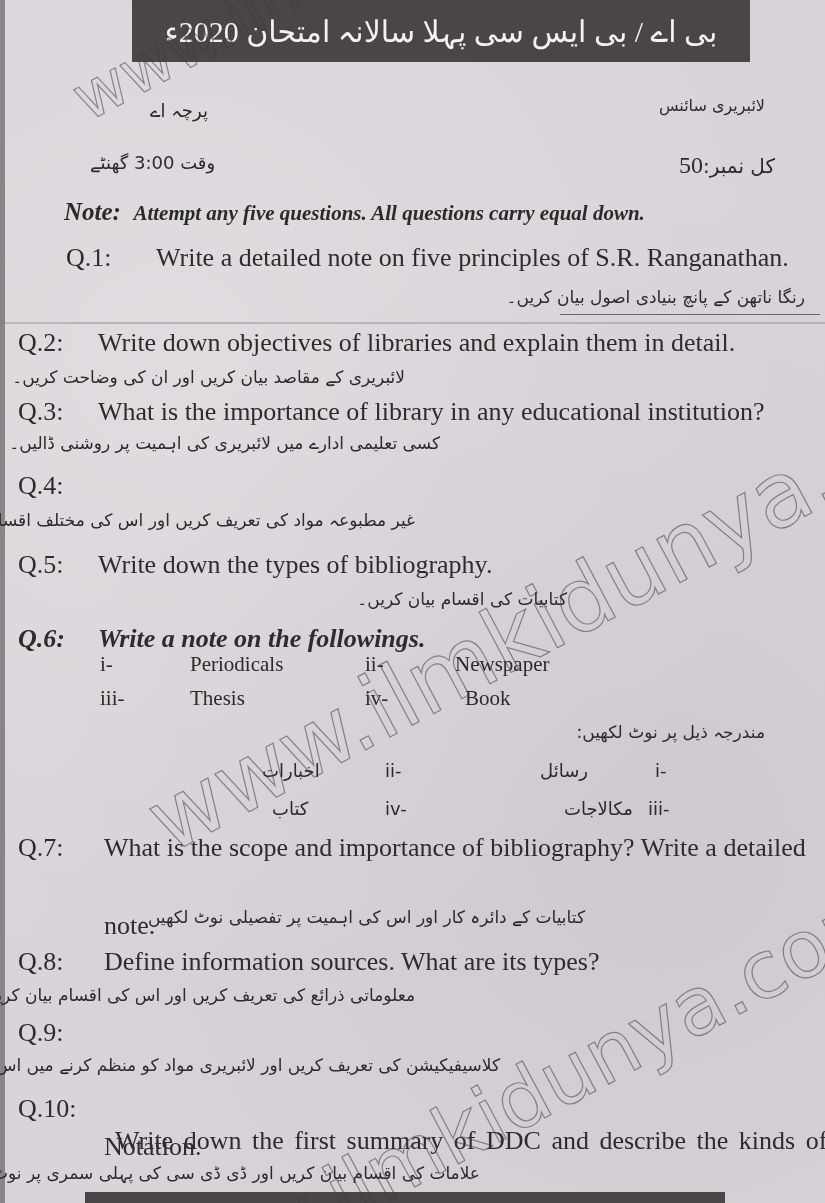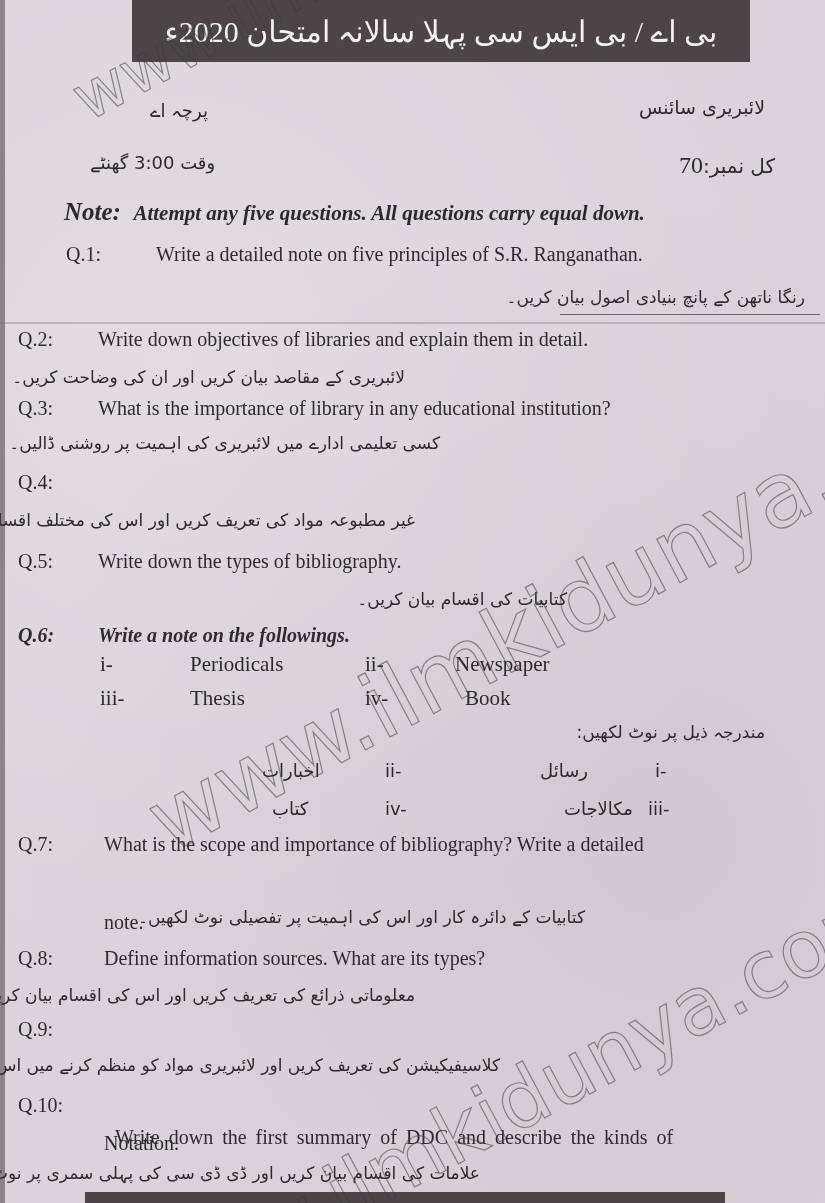--- a/index.html
+++ b/index.html
@@ -16,30 +16,30 @@
     .left-edge { position: absolute; left: 0; top: 0; width: 5px; height: 1203px; background: #8a8489; }
 
     .title-bar {
       position: absolute; left: 132px; top: 0; width: 618px; height: 62px;
       background: #4a4546; color: #f4f1f2;
       display: flex; align-items: center; justify-content: center;
       font-family: Liberation Serif, serif; font-size: 30px; direction: rtl;
     }
     .ur { font-family: "DejaVu Sans", sans-serif; direction: rtl; color: #2c2a2c; }
 
-    .subject { position: absolute; right: 60px; top: 96px; font-size: 19px; margin-left: 8px; }
+    .subject { position: absolute; right: 60px; top: 96px; font-size: 16px; margin-left: 8px; }
     .paper { position: absolute; left: 150px; top: 100px; font-size: 18px; }
     .marks { position: absolute; right: 50px; top: 152px; font-size: 20px; }
     .marks .num { font-family: "Liberation Serif", serif; font-size: 24px; direction: ltr; unicode-bidi: embed; }
     .time { position: absolute; left: 90px; top: 152px; font-size: 18px; }
 
     .note { position: absolute; left: 64px; top: 198px; font-style: italic; font-weight: bold; font-size: 21px; color: #2a2a2a; }
     .note .lbl { font-size: 25px; margin-right: 8px; }
 
-    .q { position: absolute; font-size: 20px; color: #2d2b2d; }
+    .q { position: absolute; font-size: 26px; color: #2d2b2d; }
     .q .qn { position: absolute; left: 0; top: 0; }
     .q .en { position: absolute; white-space: nowrap; }
     .ur-line { position: absolute; font-size: 17px; white-space: nowrap; }
 
     .divider { position: absolute; left: 560px; top: 314px; width: 260px; height: 1px; background: #6b6468; }
     .sep { position: absolute; left: 0; top: 322px; width: 825px; height: 2px; background: rgba(120,112,118,0.35); }
 
     .sub-items { position: absolute; font-size: 21px; }
     .sub-items span { position: absolute; white-space: nowrap; }
 
@@ -54,21 +54,21 @@
 <div class="page">
   <div class="left-edge"></div>
 
   <div class="title-bar">
     <span>بی اے / بی ایس سی پہلا سالانہ امتحان 2020ء</span>
   </div>
 
   <div class="ur subject">لائبریری سائنس</div>
   <div class="ur paper">پرچہ اے</div>
   <div class="ur marks">
-    <span>کل نمبر:</span><span class="num">70</span>
+    <span>کل نمبر:</span><span class="num">50</span>
   </div>
   <div class="ur time">وقت 3:00 گھنٹے</div>
 
   <div class="note">
     <span class="lbl">Note:</span>
     <span>Attempt any five questions. All questions carry equal down.</span>
   </div>
 
   <div class="q" style="left:66px; top:243px; width:740px; height:30px;">
     <span class="qn">Q.1:</span>

